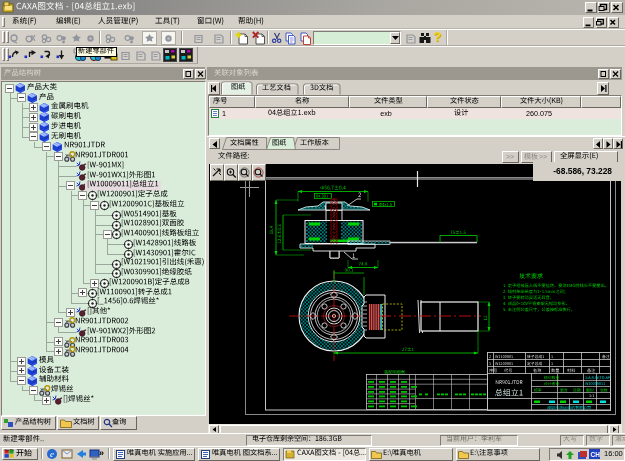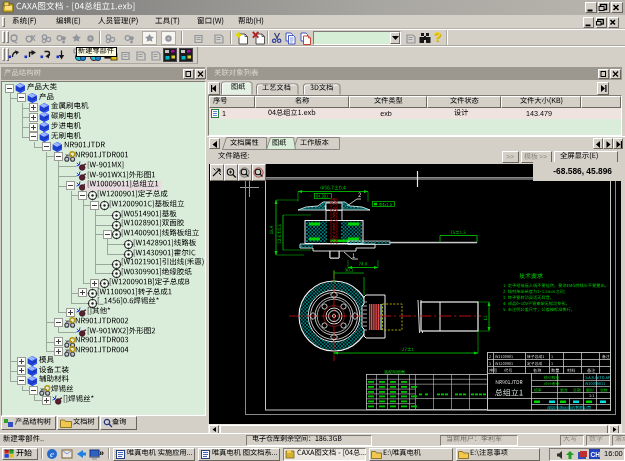--- a/index.html
+++ b/index.html
@@ -1356,21 +1356,21 @@
       <use href="#g14" x="0.0" y="0.0" fill="#000" transform="translate(33.6,6.0) scale(0.0720)"></use>
       <use href="#g15" x="0.0" y="0.0" fill="#000" transform="translate(35.6,6.0) scale(0.0720)"></use>
       <use href="#g16" x="0.0" y="0.0" fill="#000" transform="translate(39.6,6.0) scale(0.0720)"></use>
       <use href="#g17" x="0.0" y="0.0" fill="#000" transform="translate(43.2,6.0) scale(0.0720)"></use>
     </svg>
     <div class="tx" style="left:386px;top:109.5px;font-size:7.2px;color:#000;transform:translateX(-50%);">exb</div>
     <svg class="t " style="left:453.8px;top:108.6px" width="16" height="10">
       <use href="#g106" x="0.0" y="0.0" fill="#000" transform="translate(0.0,6.0) scale(0.0720)"></use>
       <use href="#g125" x="0.0" y="0.0" fill="#000" transform="translate(7.2,6.0) scale(0.0720)"></use>
     </svg>
-    <div class="tx" style="left:539px;top:109.5px;font-size:7.2px;color:#000;transform:translateX(-50%);">143.479</div>
+    <div class="tx" style="left:539px;top:109.5px;font-size:7.2px;color:#000;transform:translateX(-50%);">260.075</div>
     <div class="" style="left:207px;top:136px;width:418px;height:14px;background:#d4d0c8;border-top:1px solid #fff"></div>
     <div class="r " style="left:209px;top:138px;width:11px;height:11px;background:#d4d0c8"></div>
     <svg class="t" style="left:212px;top:140.5px" width="6" height="7">
       <path d="M5 0L0.5 3.5L5 7z" fill="#000"></path>
     </svg>
     <svg class="t" style="left:0;top:137px" width="625" height="13">
       <path d="M222.5 12.5L226.5 0.5h40l0 12z" fill="#d4d0c8" stroke="#84807a" stroke-width="0.9"></path>
       <path d="M293.5 12.5L297.5 0.5h42l0 12z" fill="#d4d0c8" stroke="#84807a" stroke-width="0.9"></path>
       <path d="M266.5 12.5L270.5 0.5h23l2 12z" fill="#d8eed8" stroke="#84807a" stroke-width="0.9"></path>
     </svg>
@@ -1881,21 +1881,21 @@
       <path d="M22.8 10.5l3 3" stroke="#101010" stroke-width="1.3"></path>
       <path d="M19 8h3M20.5 6.5v3" stroke="#101010" stroke-width="0.9"></path>
       <circle cx="34.5" cy="8.5" r="4.6" fill="none" stroke="#606060" stroke-width="0.9"></circle>
       <circle cx="34" cy="8" r="2.8" fill="none" stroke="#101010" stroke-width="1.1"></circle>
       <path d="M36 10l2.5 2.5" stroke="#101010" stroke-width="1.2"></path>
       <circle cx="48.5" cy="8.5" r="4.6" fill="none" stroke="#a03030" stroke-width="0.9"></circle>
       <circle cx="48" cy="8" r="2.8" fill="none" stroke="#101010" stroke-width="1.1"></circle>
       <path d="M50 10l2.5 2.5" stroke="#101010" stroke-width="1.2"></path>
     </svg>
     <div class="" style="left:533px;top:162px;width:89px;height:19px;background:#d4d0c8"></div>
-    <div class="tx" style="left:612px;top:167px;font-size:8.4px;color:#000;font-weight:bold;transform:translateX(-100%);">-68.586, 45.896</div>
+    <div class="tx" style="left:612px;top:167px;font-size:8.4px;color:#000;font-weight:bold;transform:translateX(-100%);">-68.586, 73.228</div>
     <div class="" style="left:208px;top:424px;width:414px;height:10px;background:#ece9e2"></div>
     <div class="r " style="left:209px;top:424.5px;width:10px;height:9px;background:#d4d0c8"></div>
     <svg class="t" style="left:212px;top:426.5px" width="5" height="5">
       <path d="M4 0L0.5 2.5L4 5z" fill="#000"></path>
     </svg>
     <div class="r " style="left:609px;top:424.5px;width:10px;height:9px;background:#d4d0c8"></div>
     <svg class="t" style="left:612px;top:426.5px" width="5" height="5">
       <path d="M1 0l3.5 2.5L1 5z" fill="#000"></path>
     </svg>
     <div class="r " style="left:220px;top:424.5px;width:388px;height:9px;background:#d4d0c8"></div>

